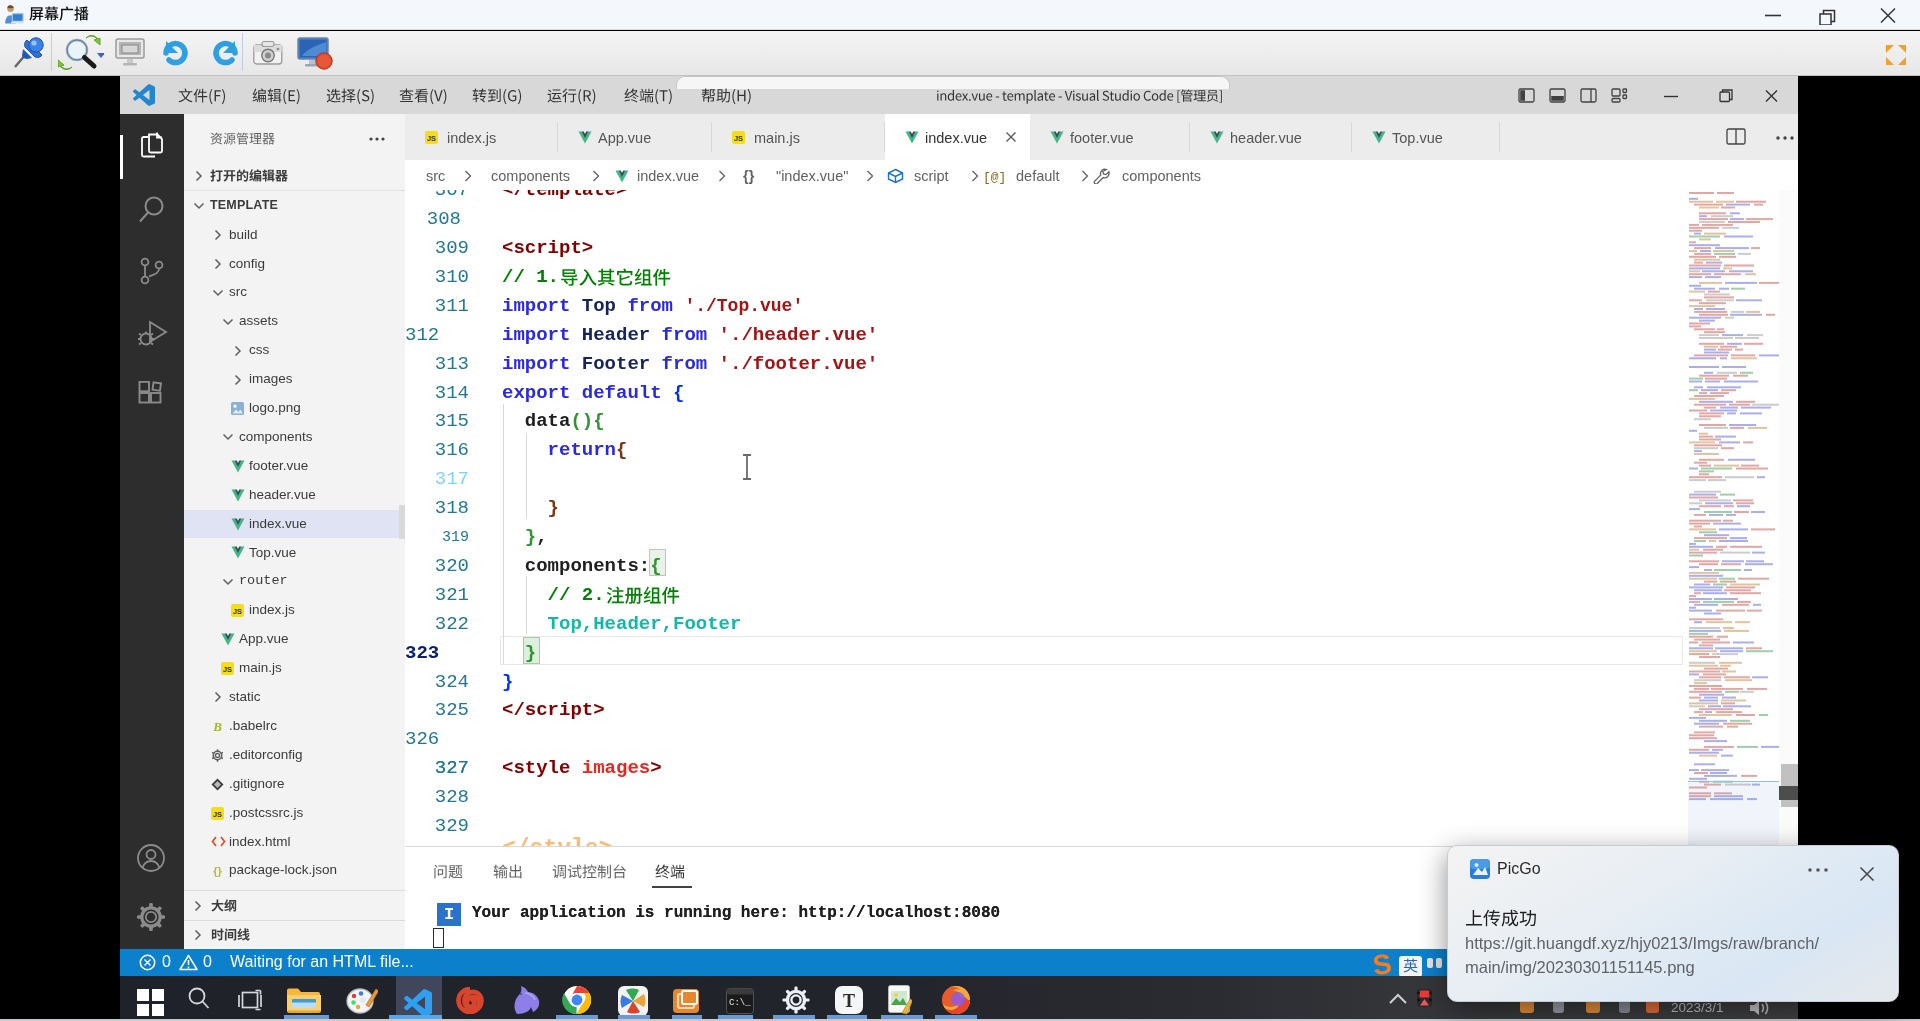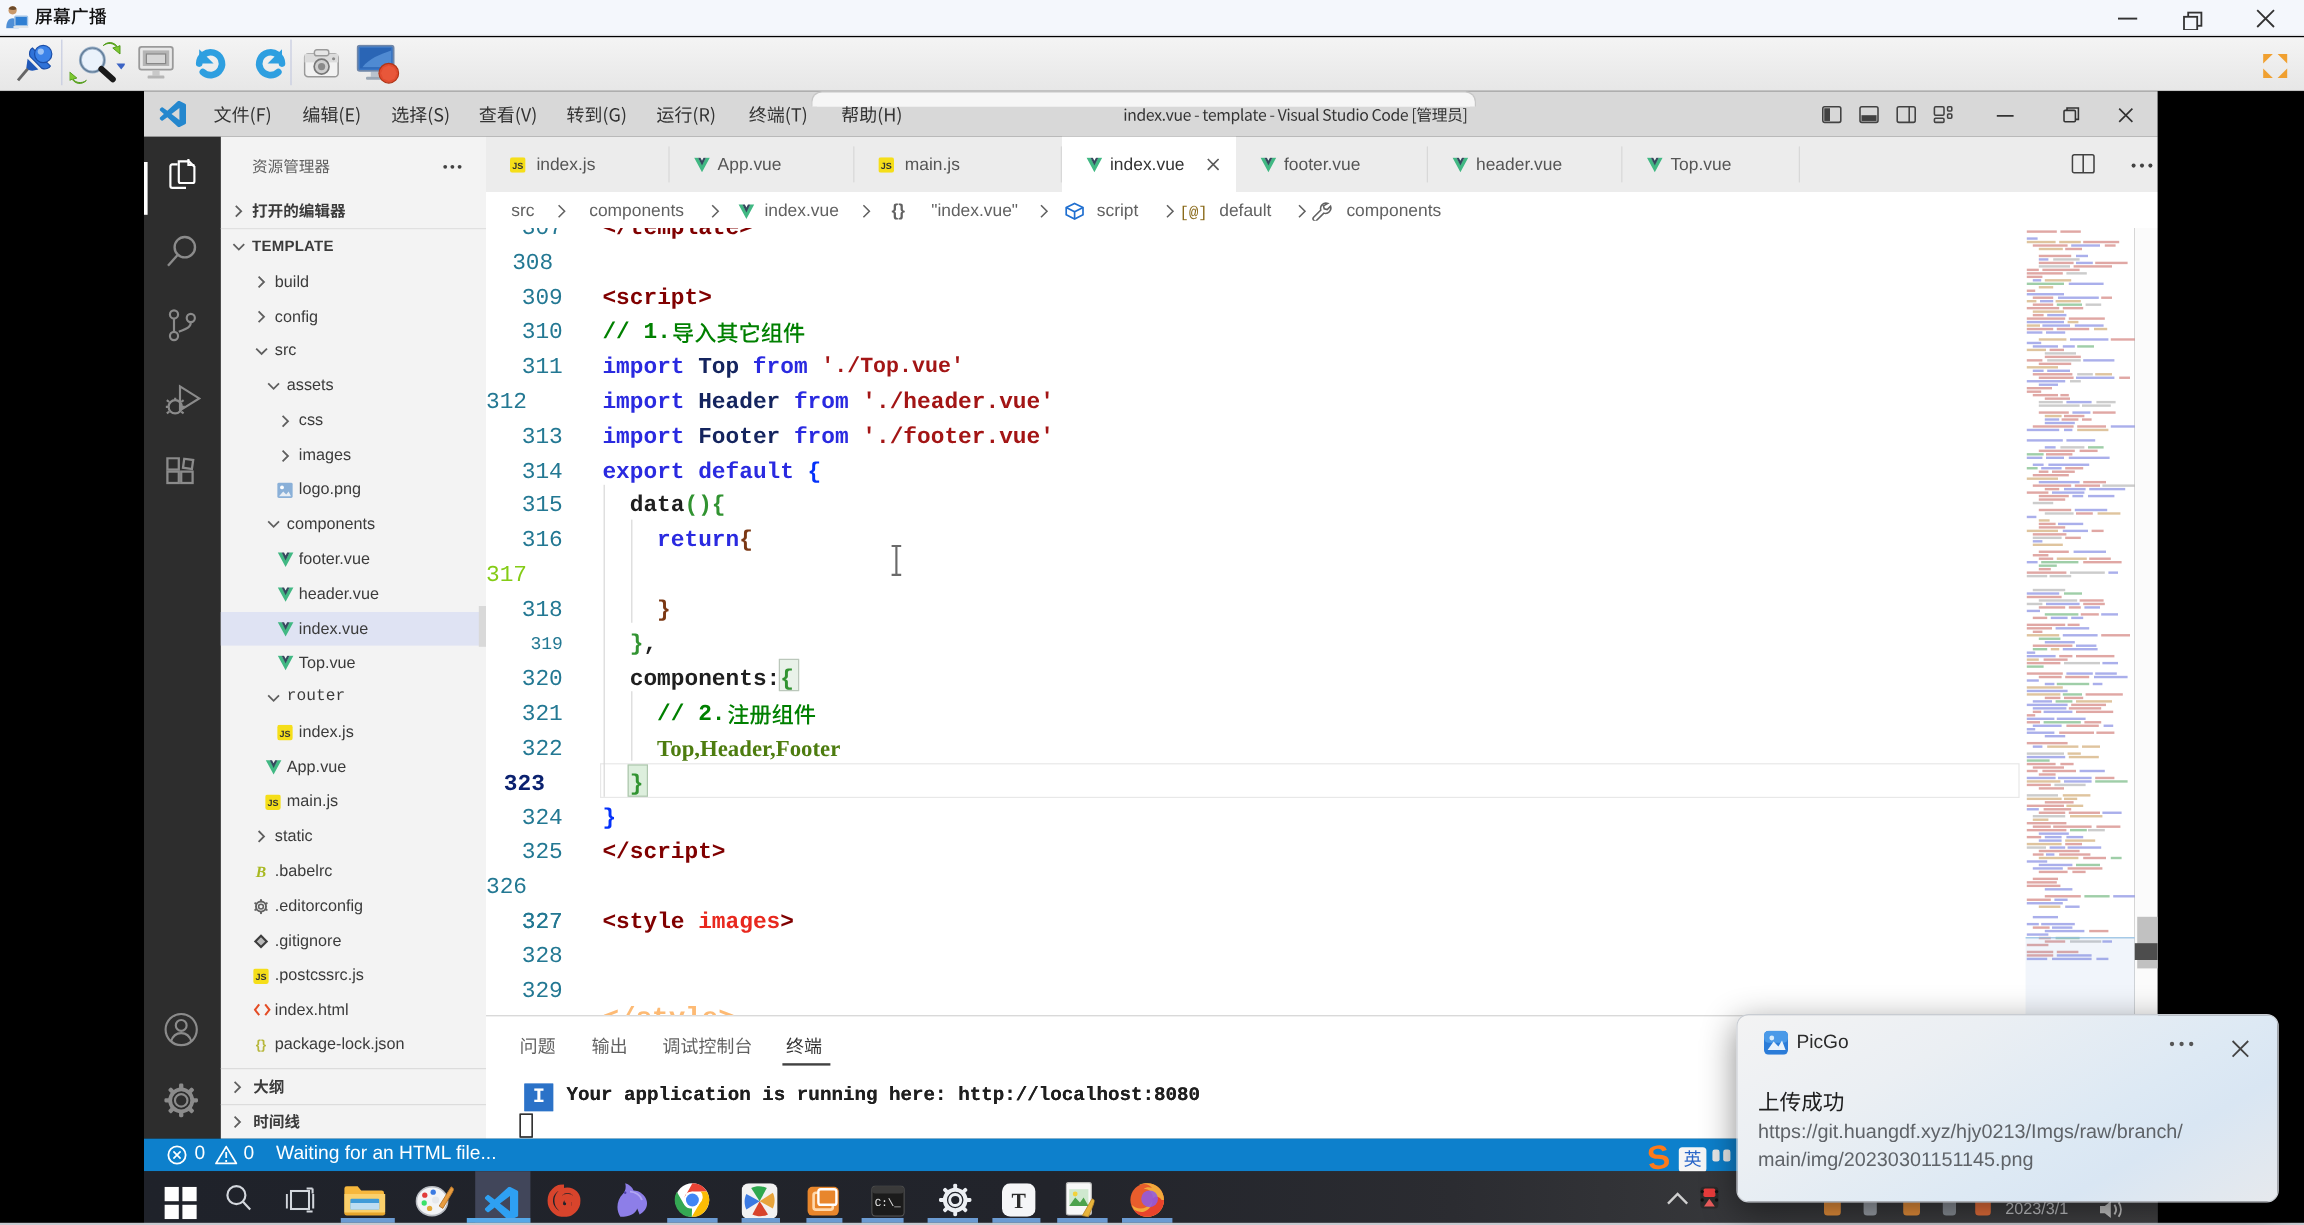--- a/index.html
+++ b/index.html
@@ -439,34 +439,34 @@
 <div style="position:absolute;left:502.0px;top:381.5px;font-family:'Liberation Mono',monospace;font-size:19px;line-height:23.6px;color:#2a2ae0;white-space:pre;font-weight:bold">export</div>
 <div style="position:absolute;left:581.8px;top:381.5px;font-family:'Liberation Mono',monospace;font-size:19px;line-height:23.6px;color:#2a2ae0;white-space:pre;font-weight:bold">default</div>
 <div style="position:absolute;left:673.0px;top:381.5px;font-family:'Liberation Mono',monospace;font-size:19px;line-height:23.6px;color:#0431fa;white-space:pre;font-weight:bold">{</div>
 <div style="position:absolute;left:405.0px;top:410.4px;font-family:'Liberation Mono',monospace;font-size:19px;line-height:23.6px;color:#237893;white-space:pre;width:64px;text-align:right">315</div>
 <div style="position:absolute;left:524.8px;top:410.4px;font-family:'Liberation Mono',monospace;font-size:19px;line-height:23.6px;color:#1f1f1f;white-space:pre;font-weight:bold">data</div>
 <div style="position:absolute;left:570.4px;top:410.4px;font-family:'Liberation Mono',monospace;font-size:19px;line-height:23.6px;color:#319331;white-space:pre;font-weight:bold">()</div>
 <div style="position:absolute;left:593.2px;top:410.4px;font-family:'Liberation Mono',monospace;font-size:19px;line-height:23.6px;color:#319331;white-space:pre;font-weight:bold">{</div>
 <div style="position:absolute;left:405.0px;top:439.3px;font-family:'Liberation Mono',monospace;font-size:19px;line-height:23.6px;color:#237893;white-space:pre;width:64px;text-align:right">316</div>
 <div style="position:absolute;left:547.6px;top:439.3px;font-family:'Liberation Mono',monospace;font-size:19px;line-height:23.6px;color:#2a2ae0;white-space:pre;font-weight:bold">return</div>
 <div style="position:absolute;left:616.0px;top:439.3px;font-family:'Liberation Mono',monospace;font-size:19px;line-height:23.6px;color:#7b3814;white-space:pre;font-weight:bold">{</div>
-<div style="position:absolute;left:405.0px;top:468.2px;font-family:'Liberation Mono',monospace;font-size:19px;line-height:23.6px;color:#84cc16;white-space:pre;width:64px;">317</div>
+<div style="position:absolute;left:405.0px;top:468.2px;font-family:'Liberation Mono',monospace;font-size:19px;line-height:23.6px;color:#7dd3fc;white-space:pre;width:64px;text-align:right">317</div>
 <div style="position:absolute;left:405.0px;top:497.1px;font-family:'Liberation Mono',monospace;font-size:19px;line-height:23.6px;color:#237893;white-space:pre;width:64px;text-align:right">318</div>
 <div style="position:absolute;left:547.6px;top:497.1px;font-family:'Liberation Mono',monospace;font-size:19px;line-height:23.6px;color:#7b3814;white-space:pre;font-weight:bold">}</div>
 <div style="position:absolute;left:405.0px;top:526.0px;font-family:'Liberation Mono',monospace;font-size:15px;line-height:23.6px;color:#237893;white-space:pre;width:64px;text-align:right">319</div>
 <div style="position:absolute;left:524.8px;top:526.0px;font-family:'Liberation Mono',monospace;font-size:19px;line-height:23.6px;color:#319331;white-space:pre;font-weight:bold">}</div>
 <div style="position:absolute;left:536.2px;top:526.0px;font-family:'Liberation Mono',monospace;font-size:19px;line-height:23.6px;color:#1f1f1f;white-space:pre;font-weight:bold">,</div>
 <div style="position:absolute;left:405.0px;top:554.9px;font-family:'Liberation Mono',monospace;font-size:19px;line-height:23.6px;color:#237893;white-space:pre;width:64px;text-align:right">320</div>
 <div style="position:absolute;left:524.8px;top:554.9px;font-family:'Liberation Mono',monospace;font-size:19px;line-height:23.6px;color:#1f1f1f;white-space:pre;font-weight:bold">components</div>
 <div style="position:absolute;left:638.8px;top:554.9px;font-family:'Liberation Mono',monospace;font-size:19px;line-height:23.6px;color:#1f1f1f;white-space:pre;font-weight:bold">:</div>
 <div style="position:absolute;left:650.2px;top:554.9px;font-family:'Liberation Mono',monospace;font-size:19px;line-height:23.6px;color:#319331;white-space:pre;font-weight:bold">{</div>
 <div style="position:absolute;left:405.0px;top:583.8px;font-family:'Liberation Mono',monospace;font-size:19px;line-height:23.6px;color:#237893;white-space:pre;width:64px;text-align:right">321</div>
 <div style="position:absolute;left:405.0px;top:612.7px;font-family:'Liberation Mono',monospace;font-size:19px;line-height:23.6px;color:#237893;white-space:pre;width:64px;text-align:right">322</div>
-<div style="position:absolute;left:547.6px;top:612.7px;font-family:Liberation Serif, serif;font-size:19px;line-height:23.6px;color:#4d7c0f;white-space:pre;font-weight:bold">Top,Header,Footer</div>
-<div style="position:absolute;left:405.0px;top:641.6px;font-family:'Liberation Mono',monospace;font-size:19px;line-height:23.6px;color:#0b216f;white-space:pre;width:64px;text-align:center;font-weight:bold">323</div>
+<div style="position:absolute;left:547.6px;top:612.7px;font-family:Liberation Mono, monospace;font-size:19px;line-height:23.6px;color:#14b8a6;white-space:pre;font-weight:bold">Top,Header,Footer</div>
+<div style="position:absolute;left:405.0px;top:641.6px;font-family:'Liberation Mono',monospace;font-size:19px;line-height:23.6px;color:#0b216f;white-space:pre;width:64px;text-align:left;font-weight:bold">323</div>
 <div style="position:absolute;left:524.8px;top:641.6px;font-family:'Liberation Mono',monospace;font-size:19px;line-height:23.6px;color:#319331;white-space:pre;font-weight:bold">}</div>
 <div style="position:absolute;left:405.0px;top:670.5px;font-family:'Liberation Mono',monospace;font-size:19px;line-height:23.6px;color:#237893;white-space:pre;width:64px;text-align:right">324</div>
 <div style="position:absolute;left:502.0px;top:670.5px;font-family:'Liberation Mono',monospace;font-size:19px;line-height:23.6px;color:#0431fa;white-space:pre;font-weight:bold">}</div>
 <div style="position:absolute;left:405.0px;top:699.4px;font-family:'Liberation Mono',monospace;font-size:19px;line-height:23.6px;color:#237893;white-space:pre;width:64px;text-align:right">325</div>
 <div style="position:absolute;left:502.0px;top:699.4px;font-family:'Liberation Mono',monospace;font-size:19px;line-height:23.6px;color:#800000;white-space:pre;font-weight:bold">&lt;/script&gt;</div>
 <div style="position:absolute;left:405.0px;top:728.3px;font-family:'Liberation Mono',monospace;font-size:19px;line-height:23.6px;color:#237893;white-space:pre;width:64px;text-align:left">326</div>
 <div style="position:absolute;left:405.0px;top:757.2px;font-family:'Liberation Mono',monospace;font-size:19px;line-height:23.6px;color:#237893;white-space:pre;width:64px;text-align:right">327</div>
 <div style="position:absolute;left:405.0px;top:786.1px;font-family:'Liberation Mono',monospace;font-size:19px;line-height:23.6px;color:#237893;white-space:pre;width:64px;text-align:right">328</div>
 <div style="position:absolute;left:405.0px;top:815.0px;font-family:'Liberation Mono',monospace;font-size:19px;line-height:23.6px;color:#237893;white-space:pre;width:64px;text-align:right">329</div>
 <div style="position:absolute;left:502.0px;top:838px;font-family:'Liberation Mono',monospace;font-size:23px;line-height:23.6px;color:#fdba74;white-space:pre;font-weight:bold">&lt;/style&gt;</div>

